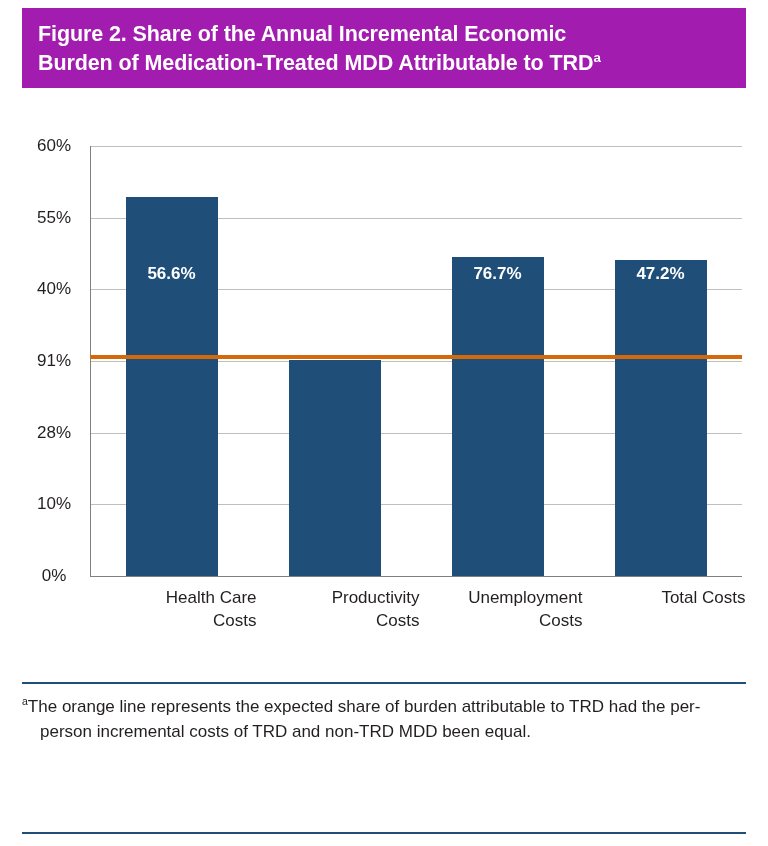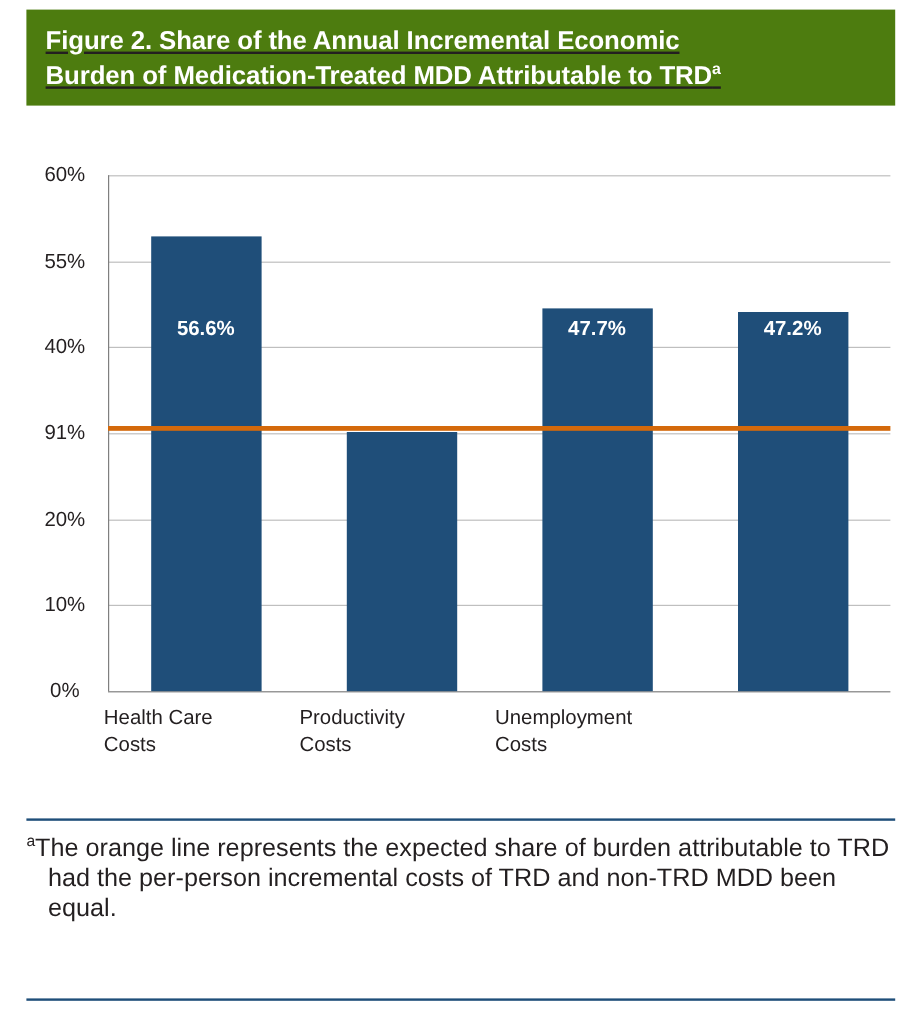--- a/index.html
+++ b/index.html
@@ -22,24 +22,23 @@
     height: 846px;
   }
 
   
   .title-bar {
     position: absolute;
     left: 22px;
     top: 8px;
     width: 724px;
     height: 80px;
-    background: #4d7c0f;
+    background: #a21caf;
     box-sizing: border-box;
     padding: 12px 16px 0 16px;
-    text-decoration: underline;
   }
   .title-text {
     color: #ffffff;
     font-size: 21.5px;
     font-weight: bold;
     line-height: 29px;
     letter-spacing: -0.1px;
   }
   .title-text sup {
     font-size: 0.62em;
@@ -128,21 +127,21 @@
     font-size: 17px;
     font-weight: bold;
     white-space: nowrap;
   }
   .xlabel {
     position: absolute;
     top: 100%;
     left: 50%;
     transform: translateX(-50%);
     margin-top: 10px;
-    text-align: left;
+    text-align: right;
     font-size: 17px;
     line-height: 23px;
     color: #231f20;
     white-space: pre-line;
     width: 170px;
   }
 
   
   .refline {
     position: absolute;
@@ -161,21 +160,21 @@
     background: #1f4e79;
   }
   .rule-top { top: 682px; }
   .rule-bottom { top: 832px; }
 
   .footnotes {
     position: absolute;
     left: 22px;
     top: 694px;
     width: 724px;
-    font-size: 21px;
+    font-size: 17px;
     line-height: 25px;
     color: #231f20;
   }
   .footnote {
     padding-left: 18px;
     text-indent: -18px;
     margin-bottom: 5px;
   }
   .footnote sup {
     font-size: 0.62em;
@@ -195,21 +194,21 @@
     </div>
   </div>
 
   <div class="chart-area">
 
     <div class="ytick-wrap">
       <div class="ytick" style="top:50px">60%</div>
       <div class="ytick" style="top:121.7px">55%</div>
       <div class="ytick" style="top:193.3px">40%</div>
       <div class="ytick" style="top:265px">91%</div>
-      <div class="ytick" style="top:336.7px">20%</div>
+      <div class="ytick" style="top:336.7px">28%</div>
       <div class="ytick" style="top:408.3px">10%</div>
       <div class="ytick" style="top:480px">0%</div>
     </div>
 
     <div class="gridline" style="top:50px"></div>
     <div class="gridline" style="top:121.7px"></div>
     <div class="gridline" style="top:193.3px"></div>
     <div class="gridline" style="top:265px"></div>
     <div class="gridline" style="top:336.7px"></div>
     <div class="gridline" style="top:408.3px"></div>
@@ -227,28 +226,29 @@
 
       <div class="bar-slot" style="left:25%; width:25%;">
         <div class="bar" style="height:215.6px"></div>
         <div class="bar-label" style="bottom:222px">32.2%</div>
         <div class="xlabel">Productivity
 Costs</div>
       </div>
 
       <div class="bar-slot" style="left:50%; width:25%;">
         <div class="bar" style="height:319.4px"></div>
-        <div class="bar-label" style="bottom:292px">47.7%</div>
+        <div class="bar-label" style="bottom:292px">76.7%</div>
         <div class="xlabel">Unemployment
 Costs</div>
       </div>
 
       <div class="bar-slot" style="left:75%; width:25%;">
         <div class="bar" style="height:316.1px"></div>
         <div class="bar-label" style="bottom:292px">47.2%</div>
+        <div class="xlabel">Total Costs</div>
       </div>
 
     </div>
 
     <div class="refline" style="top:259px"></div>
 
   </div>
 
   <div class="rule rule-top"></div>
 

